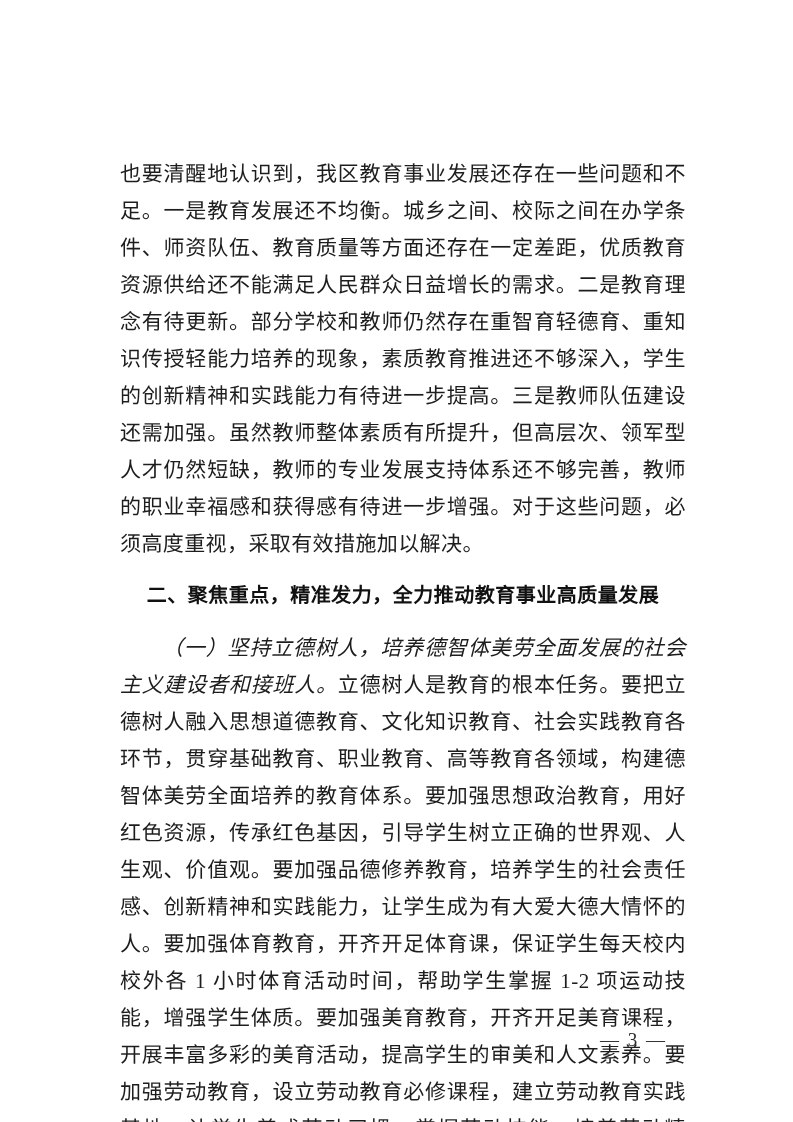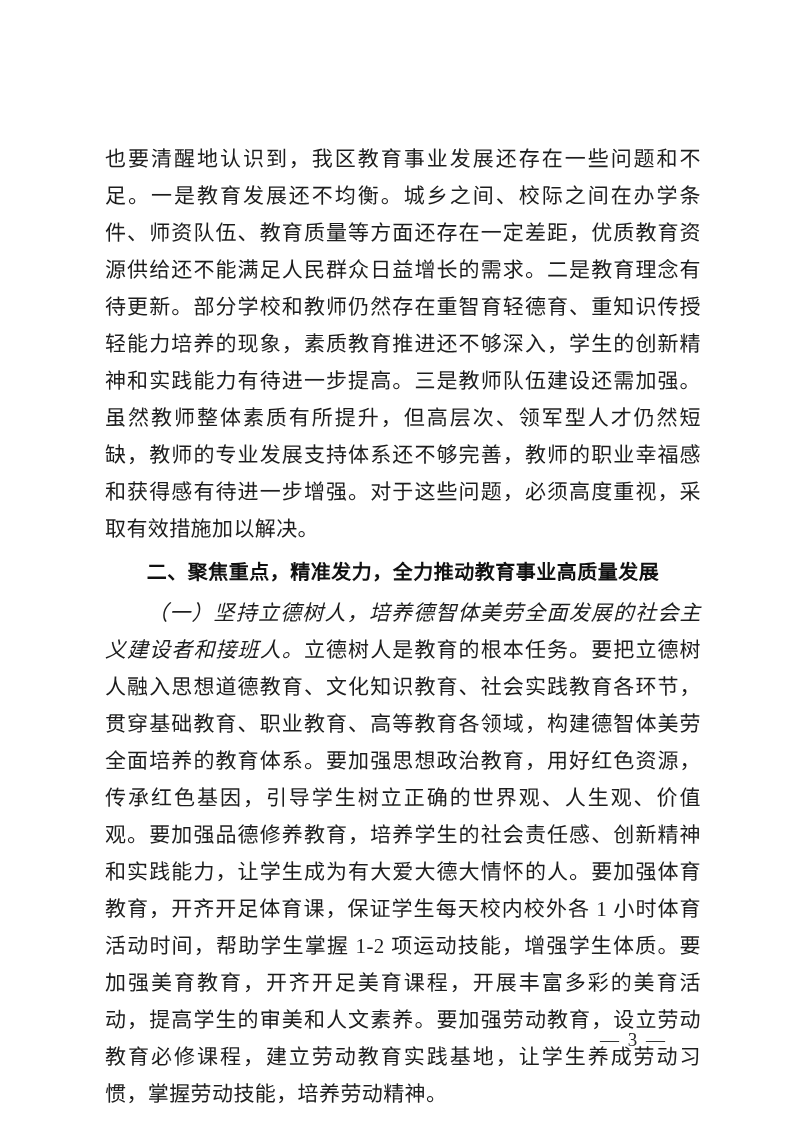--- a/index.html
+++ b/index.html
@@ -15,34 +15,34 @@
     color: #1d1d1d;
     overflow: hidden;
   }
   .content {
     position: absolute;
     left: 105px;
     top: 141px;
     width: 596px;
   }
   .body-para {
-    margin: 0;
+    margin: 15px;
     font-family: "Liberation Serif", "DejaVu Serif", serif;
     font-size: 21px;
     line-height: 37px;
     letter-spacing: 0.4px;
     text-align: justify;
     color: #1d1d1d;
   }
   .body-para.indented {
     text-indent: 42px;
   }
   .section-heading {
     margin: 6px 0 4px 0;
-    font-family: Liberation Sans, sans-serif;
+    font-family: Liberation Mono, monospace;
     font-weight: bold;
     font-size: 20px;
     line-height: 37px;
     text-align: center;
     color: #111111;
     letter-spacing: 0.5px;
   }
   .lead-kaiti {
     font-style: italic;
     font-weight: 400;

